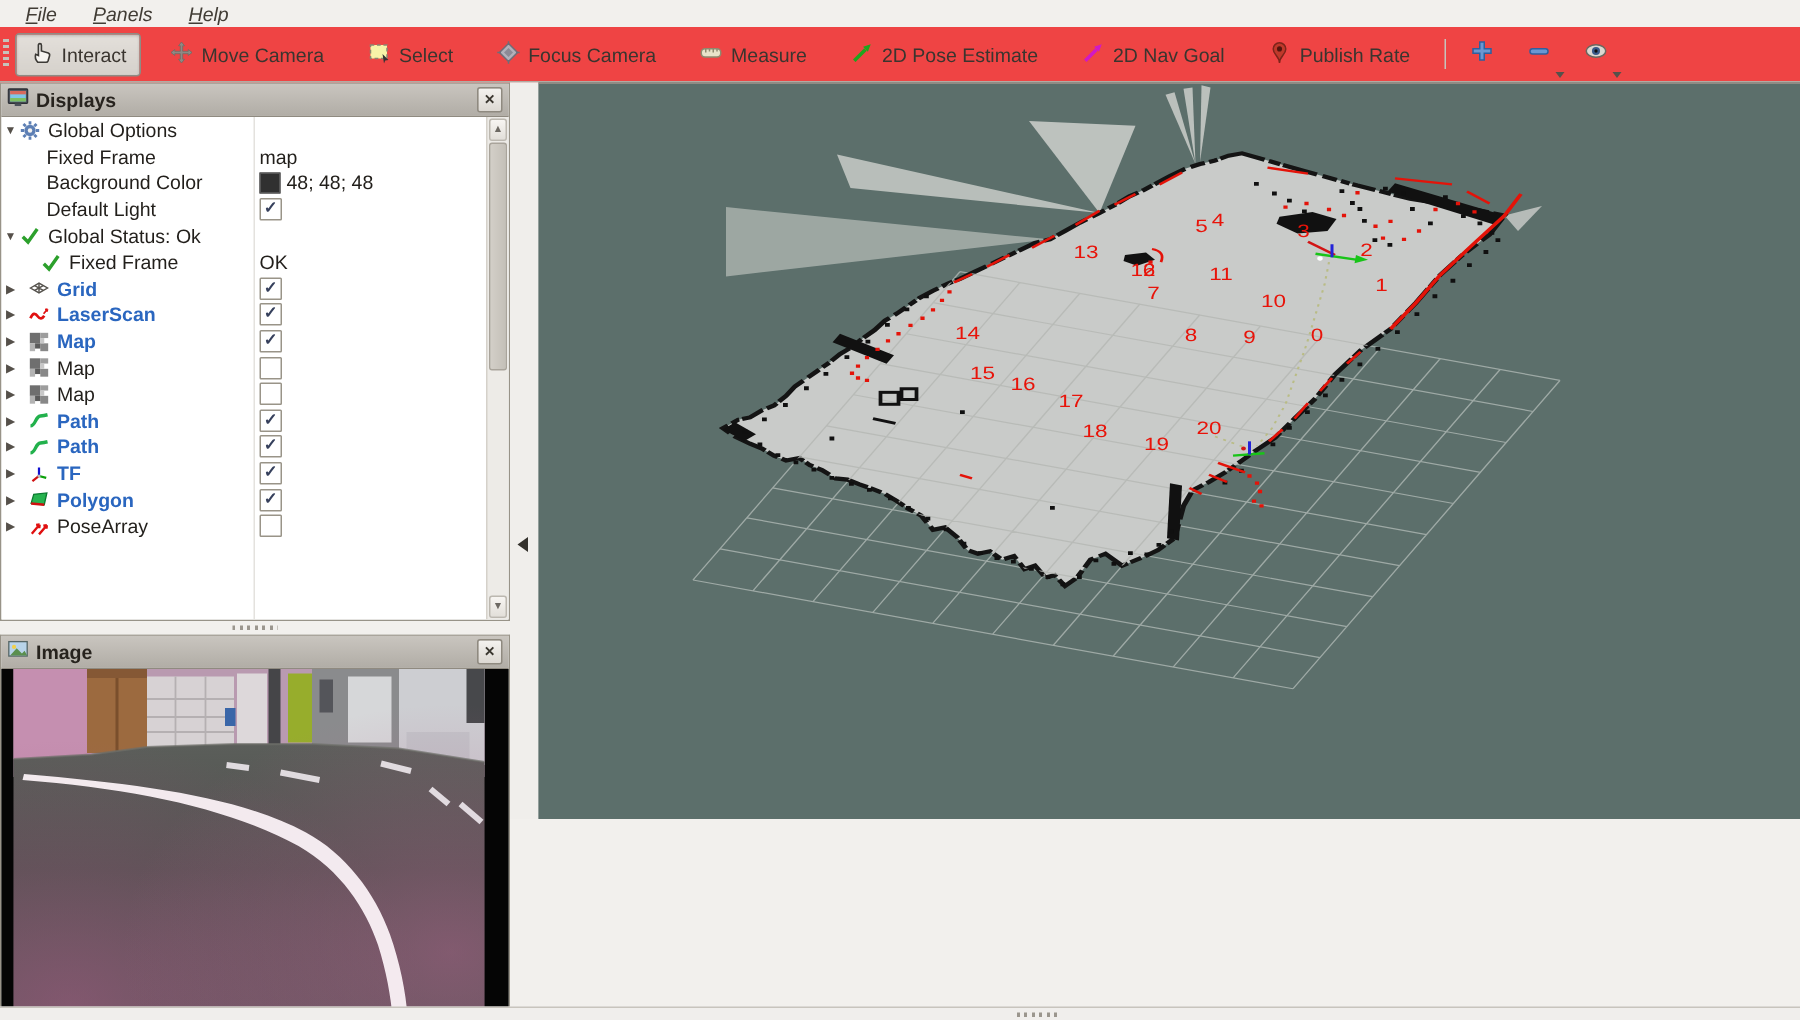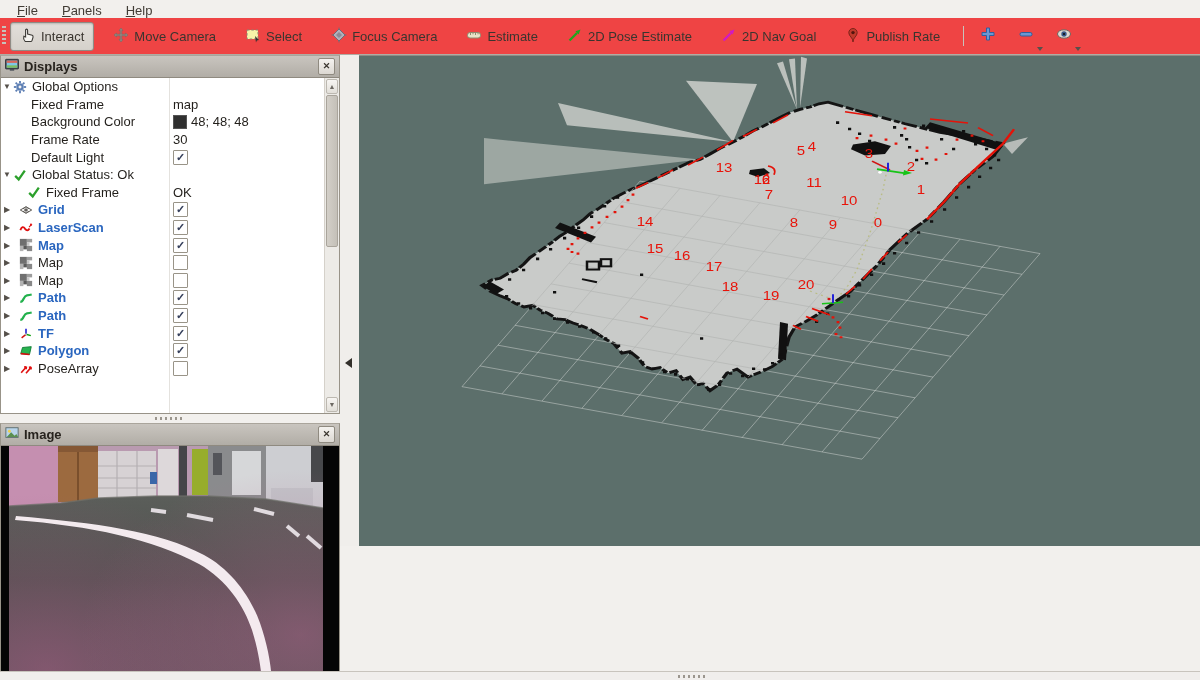--- a/index.html
+++ b/index.html
@@ -1,20 +1,20 @@
 <!DOCTYPE html>
 <html><head>
 <meta charset="utf-8">
 <style>
   html,body{margin:0;padding:0;background:#444;}
   #app{position:relative;width:1200px;height:680px;background:#f2f0ed;
        font-family:"Liberation Sans",sans-serif;color:#2f2b26;overflow:hidden;
        -webkit-font-smoothing:antialiased;}
   
-  #menubar{height:18px;display:flex;align-items:flex-end;background:#f2f0ed;padding-left:6px;gap:2px;}
+  #menubar{height:18px;display:flex;align-items:center;background:#f2f0ed;padding-left:6px;gap:2px;font-style:italic;}
   .menu-item{font-size:13px;padding:0 11px;color:#413c35;cursor:default;}
   .menu-item u{text-decoration:underline;}
   
   #toolbar{height:36px;display:flex;align-items:center;background:#ef4444;
            border-bottom:1px solid #b0aca4;padding-left:10px;position:relative;}
   #toolbar:before{content:"";position:absolute;left:2px;top:8px;bottom:8px;width:4px;
      background:repeating-linear-gradient(180deg,#c6c2bb 0 2px,transparent 2px 4px);}
   .toolbtn{display:flex;align-items:center;gap:5px;font-size:13px;color:#3a352f;
            padding:4px 9px;margin-right:9px;border:1px solid transparent;border-radius:3px;}
   .toolbtn.active{background:linear-gradient(#e3dfda,#d5d1cb);border-color:#8f8b84;
@@ -116,21 +116,21 @@
             <path d="M8 5 L11 8 L8 11 L5 8 Z" fill="#8c8a96"></path>
             <path d="M8 0.5 V3 M8 13 V15.5 M0.5 8 H3 M13 8 H15.5" stroke="#6f6d78"></path>
           </svg></span>
         <span>Focus Camera</span>
       </div>
       <div class="toolbtn">
         <span><svg viewBox="0 0 16 16">
             <rect x="1.5" y="5.5" width="13" height="5.5" rx="2.5" fill="#e9e3c9" stroke="#8f8a6f"></rect>
             <path d="M4.5 5.5 v2.5 M7 5.5 v1.8 M9.5 5.5 v2.5 M12 5.5 v1.8" stroke="#8f8a6f"></path>
           </svg></span>
-        <span>Estimate</span>
+        <span>Measure</span>
       </div>
       <div class="toolbtn">
         <span><svg viewBox="0 0 16 16">
             <path d="M2.5 13.5 L10 6" stroke="#1ea51e" stroke-width="2.3"></path>
             <path d="M13.5 2.5 L8.4 4.2 L11.6 7.5 Z" fill="#1ea51e"></path>
           </svg></span>
         <span>2D Pose Estimate</span>
       </div>
       <div class="toolbtn">
         <span><svg viewBox="0 0 16 16">
@@ -213,27 +213,20 @@
                 <span class="tval">
                   <span>map</span>
                 </span>
               </div>
               <div class="trow">
                 <span class="pad-prop"></span>
                 <span class="tlabel">Background Color</span>
                 <span class="tval">
                   <span class="swatch" style="background:#303030"></span>
                   <span>48; 48; 48</span>
-                </span>
-              </div>
-              <div class="trow">
-                <span class="pad-prop"></span>
-                <span class="tlabel">Frame Rate</span>
-                <span class="tval">
-                  <span>30</span>
                 </span>
               </div>
               <div class="trow">
                 <span class="pad-prop"></span>
                 <span class="tlabel">Default Light</span>
                 <span class="tval">
                   <span class="cbox">✓</span>
                 </span>
               </div>
               <div class="trow">

